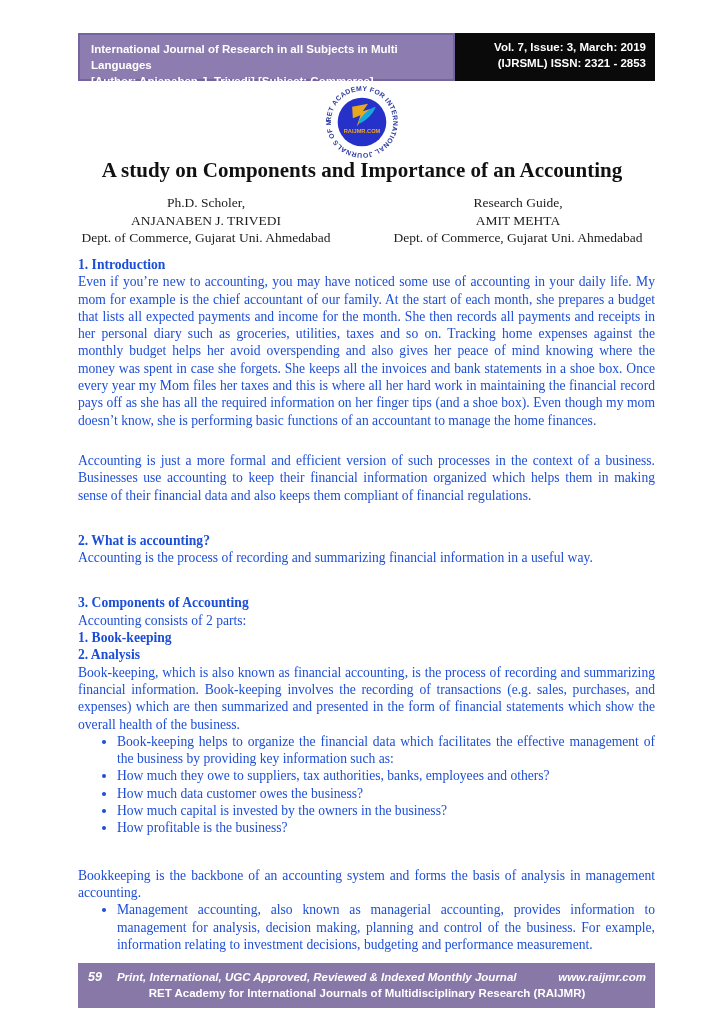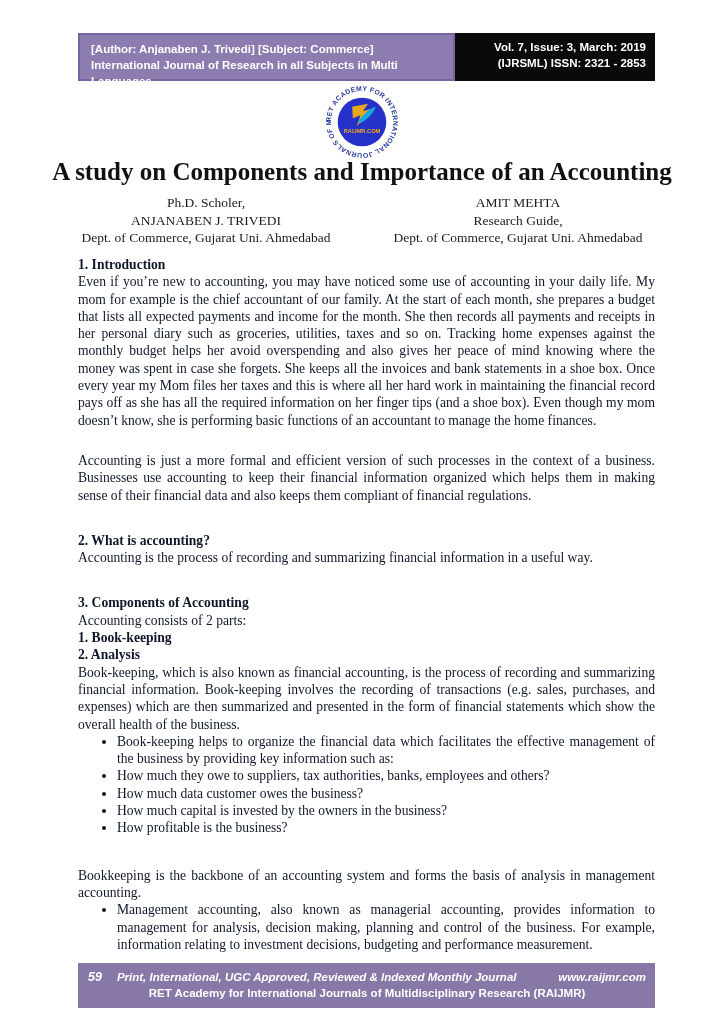--- a/index.html
+++ b/index.html
@@ -45,21 +45,21 @@
     position: absolute;
     left: 0; top: 84px;
     width: 724px;
     display: flex; justify-content: center;
   }
   
   .paper-title {
     position: absolute;
     left: 40px; top: 158px; width: 644px;
     text-align: center;
-    font-size: 25px; font-weight: bold;
+    font-size: 21px; font-weight: bold;
     color: #111111;
   }
   .authors-row {
     position: absolute;
     left: 50px; top: 194px; width: 624px;
     display: flex;
   }
   .author-col {
     width: 50%;
     text-align: center;
@@ -68,21 +68,21 @@
     color: #1c1c1c;
   }
   
   .content {
     position: absolute;
     left: 78px; top: 256px;
     width: 577px;
     font-size: 13.6px;
     line-height: 17.3px;
     text-align: justify;
-    color: #0f172a;
+    color: #1d4ed8;
   }
   .content p { margin: 0; }
   .sec-heading { font-weight: bold; margin: 0; }
   .gap-1 { height: 23px; }
   .gap-2 { height: 28px; }
   .gap-3 { height: 30px; }
   ul.bullets {
     margin: 0;
     padding-left: 39px;
   }
@@ -107,22 +107,22 @@
   .footer-site { margin-left: auto; }
   .footer-line2 { text-align: center; line-height: 16px; }
 </style>
 </head>
 <body>
 
 <div class="page">
 
   <div class="header-row">
     <div class="header-journal">
+      <div>International Journal of Research in all Subjects in Multi Languages</div>
       <div>[Author: Anjanaben J. Trivedi] [Subject: Commerce]</div>
-      <div>International Journal of Research in all Subjects in Multi Languages</div>
     </div>
     <div class="header-issue">
       <div>Vol. 7, Issue: 3, March: 2019</div>
       <div>(IJRSML)  ISSN: 2321 - 2853</div>
     </div>
   </div>
 
   <div class="logo-wrap">
     <svg width="76" height="76" viewBox="0 0 100 100">
       <defs>
@@ -140,22 +140,22 @@
 
   <div class="paper-title">A study on Components and Importance of an Accounting</div>
 
   <div class="authors-row">
     <div class="author-col">
       <div>Ph.D. Scholer,</div>
       <div>ANJANABEN J. TRIVEDI</div>
       <div>Dept. of Commerce, Gujarat Uni. Ahmedabad</div>
     </div>
     <div class="author-col">
+      <div>Research Guide,</div>
       <div>AMIT MEHTA</div>
-      <div>Research Guide,</div>
       <div>Dept. of Commerce, Gujarat Uni. Ahmedabad</div>
     </div>
   </div>
 
   <div class="content">
     <p class="sec-heading">1. Introduction</p>
     <p>Even if you’re new to accounting, you may have noticed some use of accounting in your daily life. My mom for example is the chief accountant of our family. At the start of each month, she prepares a budget that lists all expected payments and income for the month. She then records all payments and receipts in her personal diary such as groceries, utilities, taxes and so on. Tracking home expenses against the monthly budget helps her avoid overspending and also gives her peace of mind knowing where the money was spent in case she forgets. She keeps all the invoices and bank statements in a shoe box. Once every year my Mom files her taxes and this is where all her hard work in maintaining the financial record pays off as she has all the required information on her finger tips (and a shoe box). Even though my mom doesn’t know, she is performing basic functions of an accountant to manage the home finances.</p>
     <div class="gap-1"></div>
     <p>Accounting is just a more formal and efficient version of such processes in the context of a business. Businesses use accounting to keep their financial information organized which helps them in making sense of their financial data and also keeps them compliant of financial regulations.</p>
     <div class="gap-2"></div>

